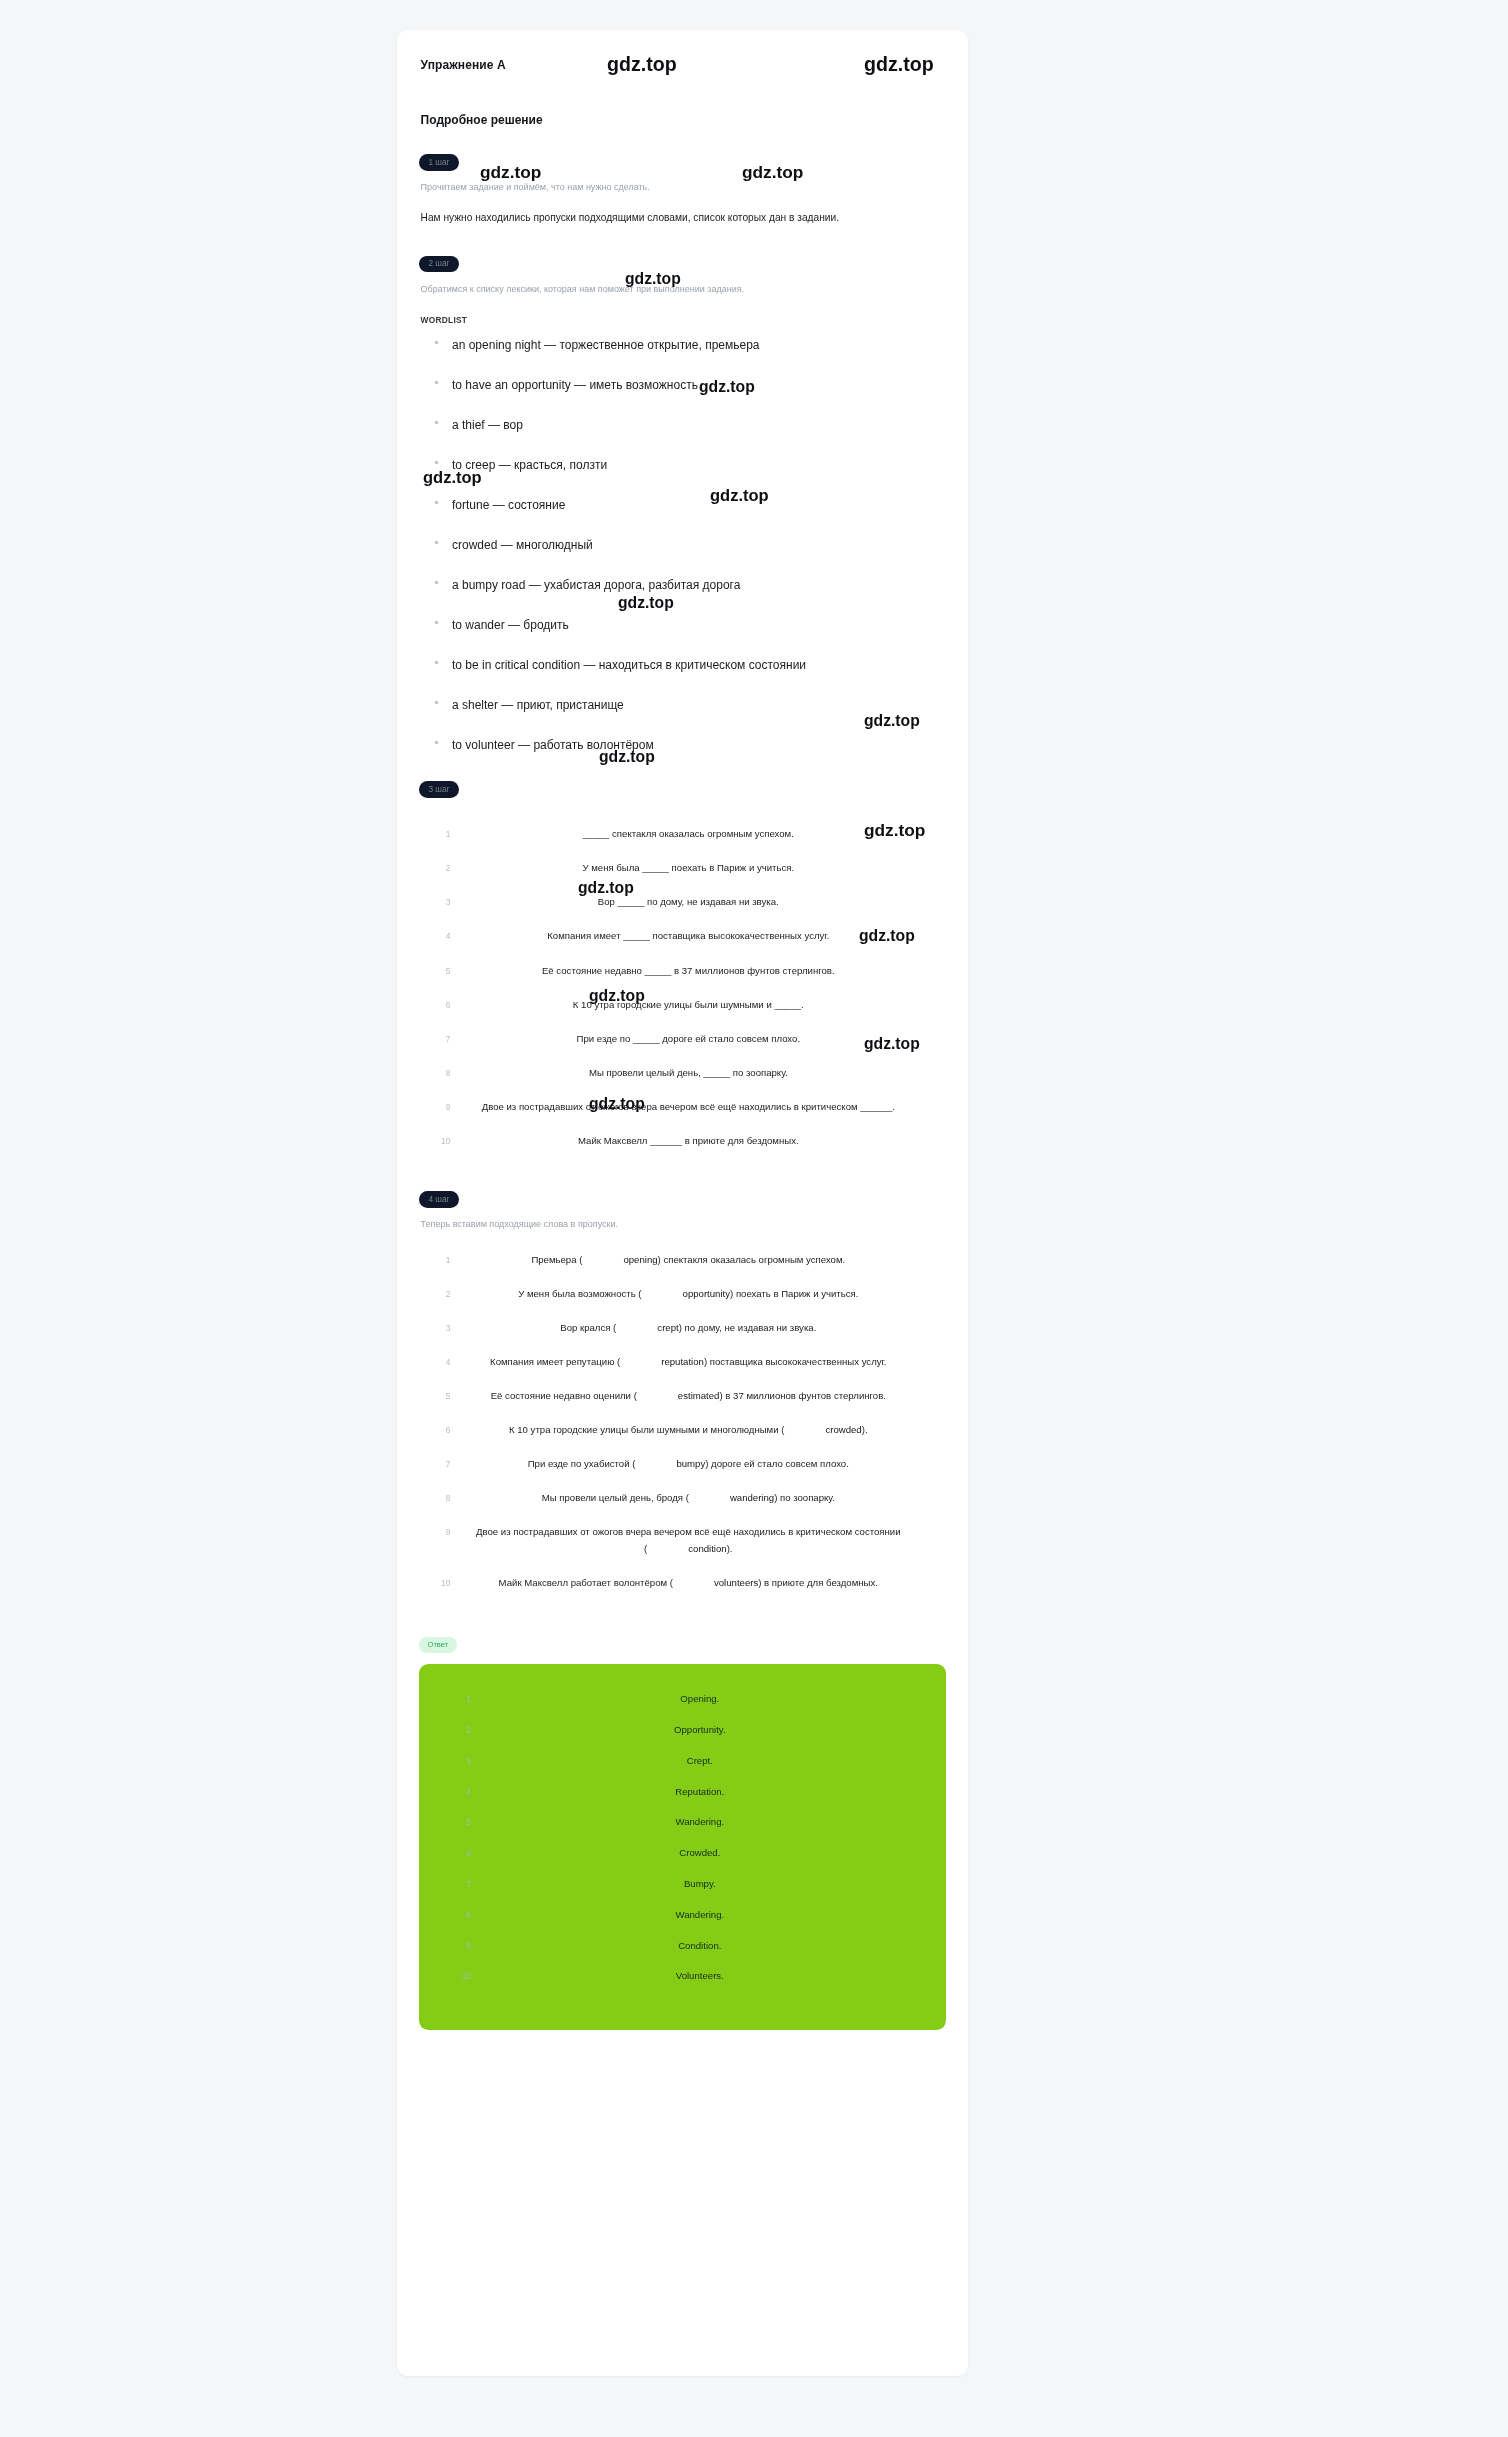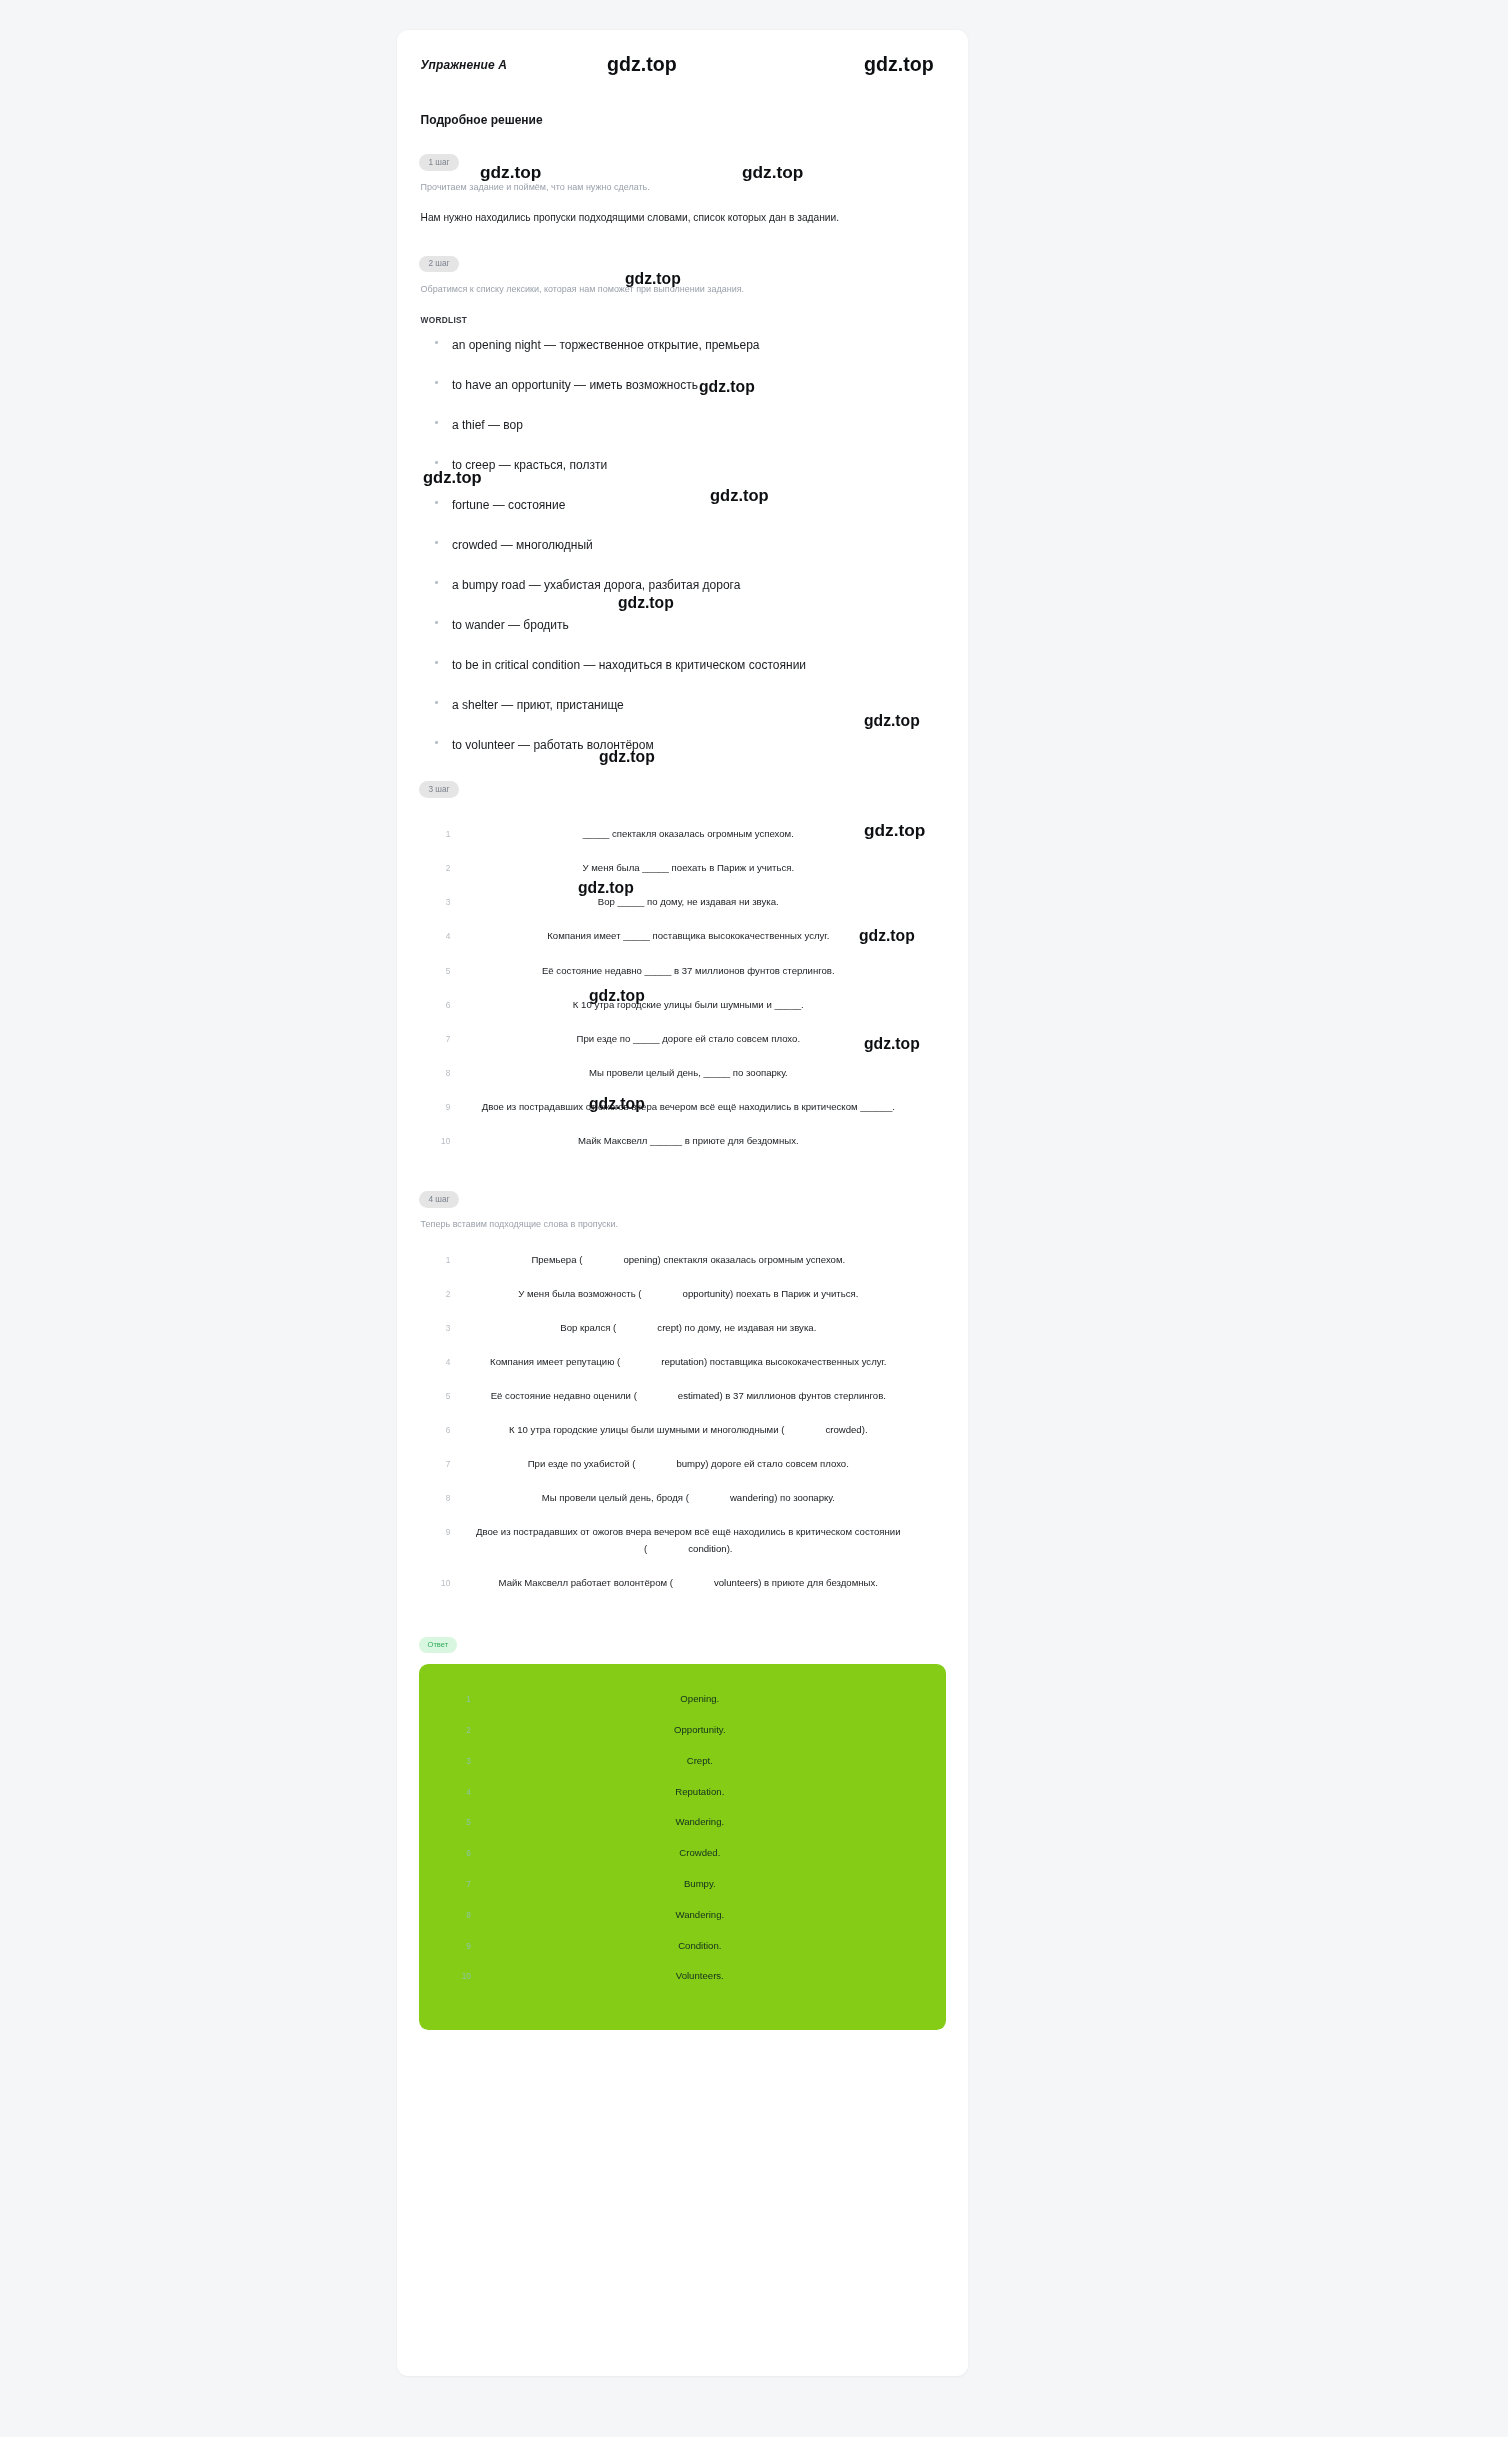--- a/index.html
+++ b/index.html
@@ -32,40 +32,39 @@
   }
 
   
   .exercise-title {
     font-size: 12px;
     font-weight: 700;
     color: #13161a;
     letter-spacing: 0.1px;
     margin-bottom: 41px;
     padding-left: 1.6px;
-    font-style: italic;
   }
 
   .solution-row {
     position: relative;
     height: 23.6px;
     margin-bottom: 17.3px;
     padding-left: 1.6px;
   }
   .solution-title {
     font-size: 12px;
     font-weight: 700;
     color: #13161a;
     display: inline-block;
   }
 
   
   .step-badge {
     display: inline-block;
-    background: #e5e5e5;
+    background: #0f172a;
     color: #7b828c;
     font-size: 8.3px;
     border-radius: 8.6px;
     padding: 3.9px 9.4px 4.7px 9.4px;
     line-height: 1;
     margin-bottom: 9.4px;
   }
 
   .step-desc {
     font-size: 9px;

